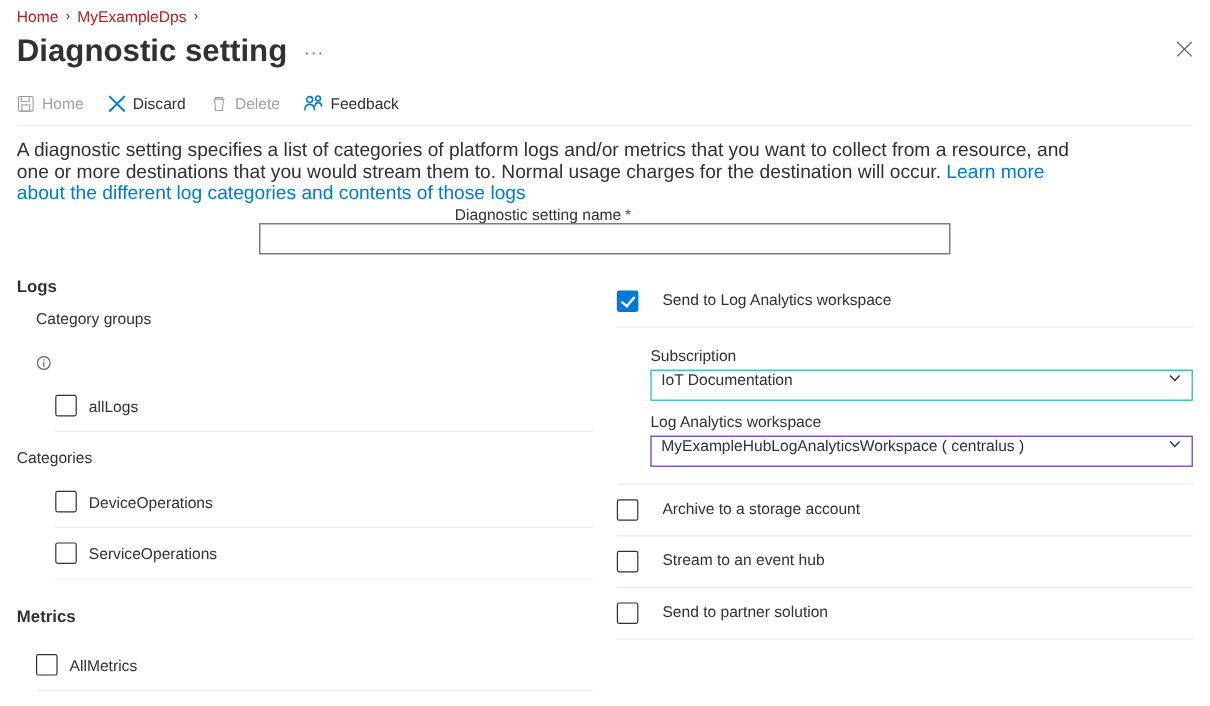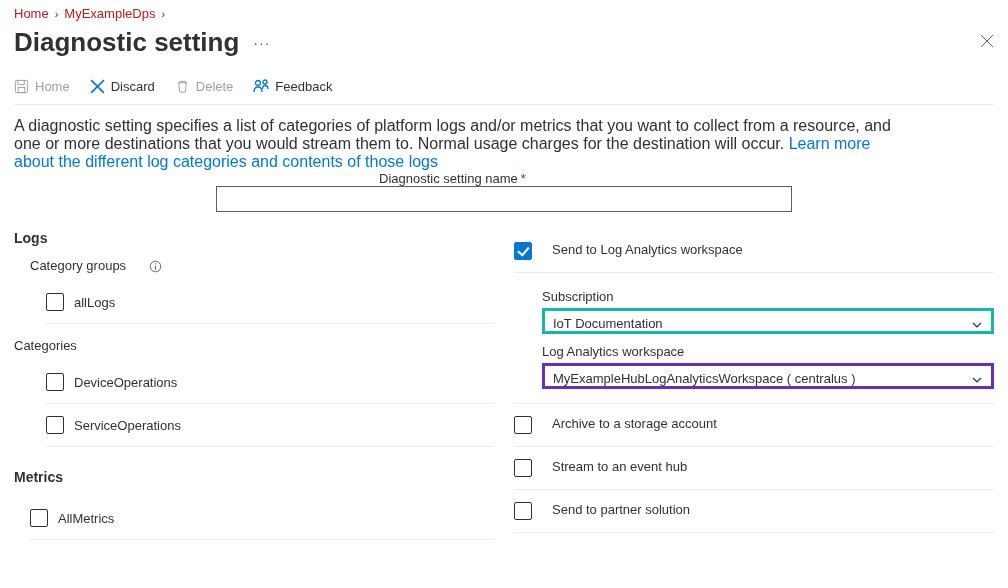--- a/index.html
+++ b/index.html
@@ -34,21 +34,21 @@
 
     .form-row { display: flex; align-items: center; margin-bottom: 18px; flex-direction: column; }
     .form-row label { width: 250px; font-size: 13px; }
     .req { color: #a4262c; margin-left: 3px; }
     .text-input { border: 1px solid #605e5c; height: 26px; padding: 2px 8px; font-size: 13px; width: 576px; }
 
     .columns { display: flex; gap: 20px; }
     .col { flex: 1; min-width: 0; }
 
     .section-heading { font-weight: 600; font-size: 14px; margin-bottom: 12px; }
-    .sub-heading { font-size: 13px; margin: 4px 0 8px 16px; display: flex; align-items: flex-end; gap: 23px; }
+    .sub-heading { font-size: 13px; margin: 4px 0 8px 16px; display: flex; align-items: flex-start; gap: 23px; flex-direction: column; }
     .sub-heading-flat { font-size: 13px; margin: 14px 0 8px 0; }
     .info-icon { display: inline-flex; }
 
     .check-row { display: flex; align-items: center; gap: 10px; margin: 0 0 0 32px; padding: 12px 0; }
     .check-row + .hr, .hr { height: 1px; background: #edebe9; margin: 0 0 0 32px; }
     .check-row.metrics { margin-left: 16px; }
     .hr.metrics { margin-left: 16px; }
 
     .checkbox {
       width: 18px; height: 18px; border: 1px solid #323130; background: #fff; display: inline-flex;
@@ -56,21 +56,21 @@
     }
     .checkbox.checked { background: #0078d4; border-color: #0078d4; }
     .checkbox.checked::after { content: ""; width: 5px; height: 9px; border: solid #fff; border-width: 0 2px 2px 0; transform: rotate(40deg) translate(-1px,-1px); }
 
     .dest-row { display: flex; align-items: flex-start; gap: 20px; padding: 12px 0; }
     .dest-hr { height: 1px; background: #edebe9; margin: 0; }
 
     .nested-block { padding: 6px 0 14px 28px; border-bottom: 1px solid #edebe9; }
     .field-label { font-size: 13px; margin: 10px 0 4px 0; }
     .select {
-      border: 3px solid #14b8a6; height: 26px; width: 100%; display: flex; align-items: flex-end;
+      border: 1px solid #14b8a6; height: 26px; width: 100%; display: flex; align-items: flex-start;
       justify-content: space-between; padding: 0 8px; font-size: 13px; background: #fff;
     }
     .select.highlight { border-color: #6b2fb3; }
     .chev-down { width: 12px; height: 12px; }
   </style>
 </head>
 <body>
 
 <nav class="breadcrumb">
   <a href="#">Home</a>

